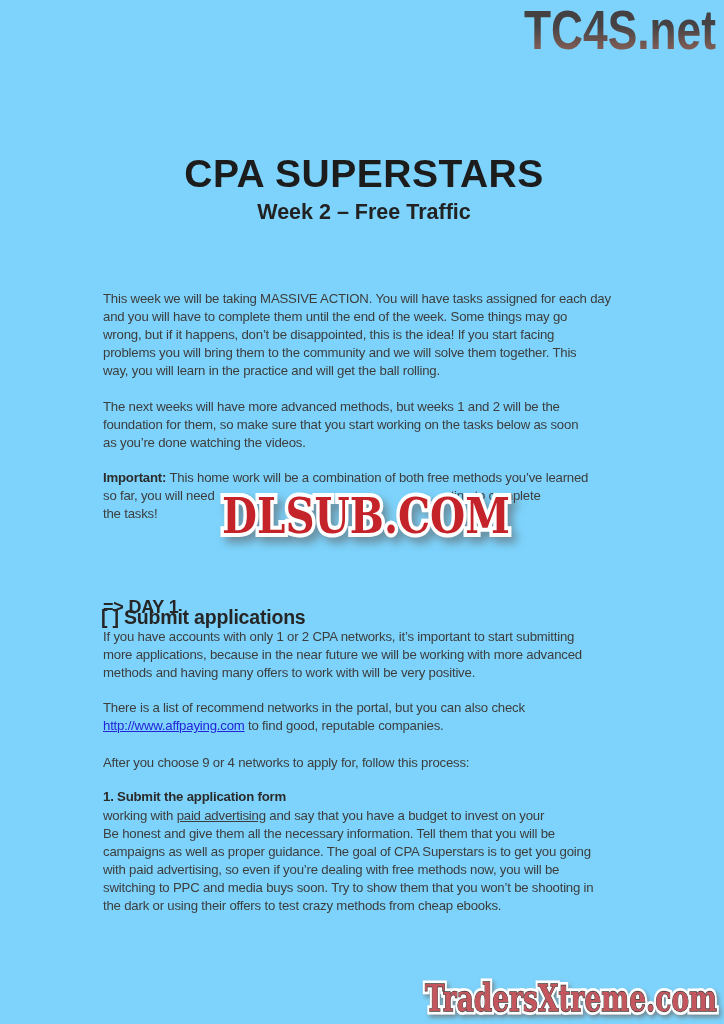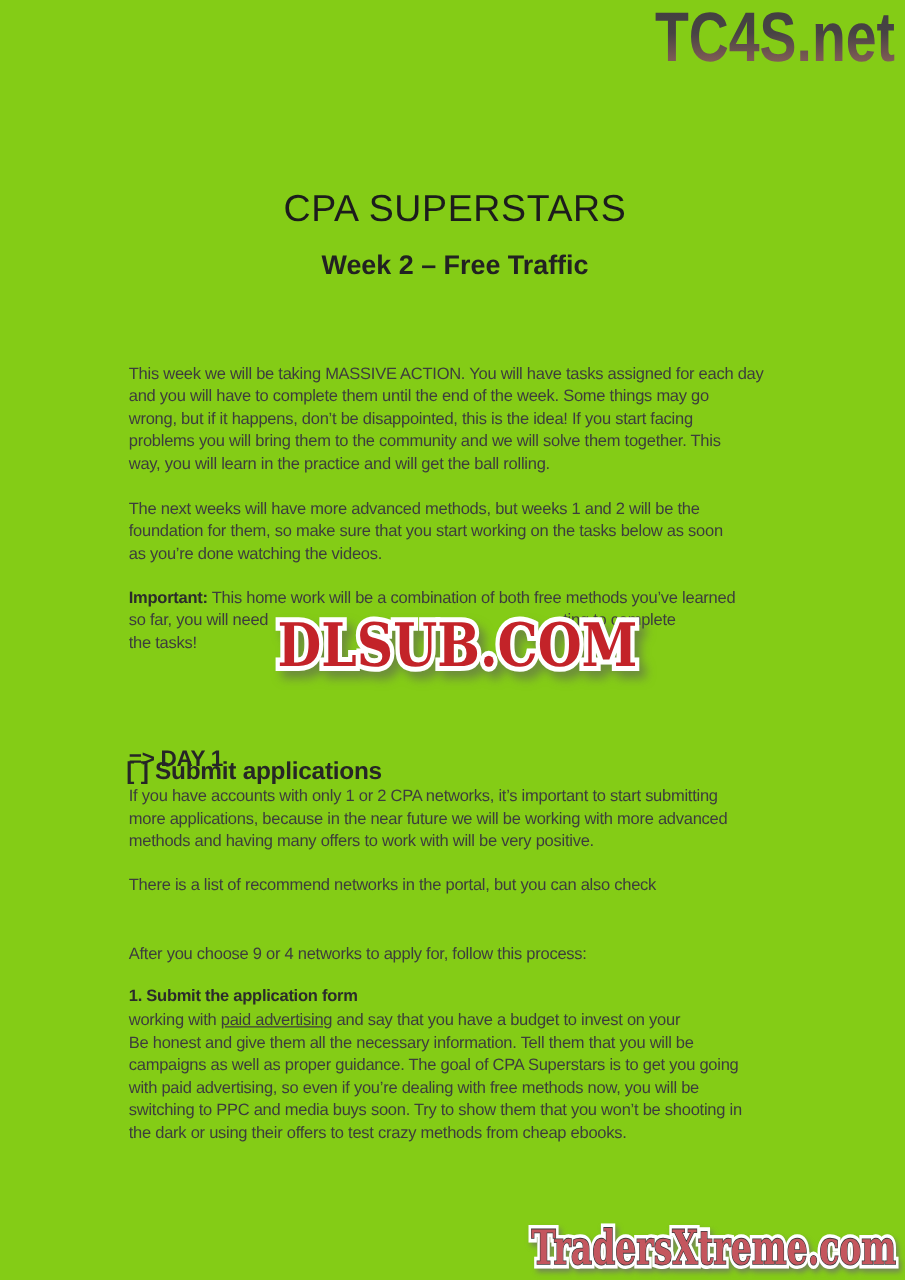--- a/index.html
+++ b/index.html
@@ -1,25 +1,25 @@
 <!DOCTYPE html>
 <html><head>
 <meta charset="utf-8">
 <style>
   html,body{margin:0;padding:0;background:#fff;}
   .page{
-    position:relative;width:724px;height:1024px;background:#84cc16;
+    position:relative;width:724px;height:1024px;background:#7dd3fc;
     font-family:"Liberation Sans",sans-serif;overflow:hidden;
   }
   
   .tc4s-svg{position:absolute;top:3px;right:4px;}
   
   .title{
     position:absolute;left:103px;top:126px;width:522px;height:44px;
-    text-align:center;font-size:30px;font-weight:normal;color:#1c1c1c;
+    text-align:center;font-size:39px;font-weight:bold;color:#1c1c1c;
     line-height:44px;letter-spacing:0.5px;
   }
   .subtitle{
     position:absolute;left:103px;top:197px;width:522px;text-align:center;
     font-size:21.5px;font-weight:bold;color:#222;line-height:30px;
   }
   .para{
     position:absolute;left:103px;width:522px;color:#3d3d3d;
     font-size:13.2px;line-height:18px;letter-spacing:-0.2px;
   }
@@ -116,20 +116,21 @@
   <div class="h-task">[  ] Submit applications</div>
 
   <div class="para" style="top:628px">
     <span class="line">If you have accounts with only 1 or 2 CPA networks, it’s important to start submitting</span>
     <span class="line">more applications, because in the near future we will be working with more advanced</span>
     <span class="line">methods and having many offers to work with will be very positive.</span>
   </div>
 
   <div class="para" style="top:699px">
     <span class="line">There is a list of recommend networks in the portal, but you can also check</span>
+    <span class="line"><a class="link">http://www.affpaying.com</a><span> to find good, reputable companies.</span></span>
   </div>
 
   <div class="para" style="top:754px">
     <span class="line">After you choose 9 or 4 networks to apply for, follow this process:</span>
   </div>
 
   <div class="h-step">1. Submit the application form</div>
 
   <div class="para" style="top:807px">
     <span class="line"><span>working with </span><span class="u">paid advertising</span><span> and say that you have a budget to invest on your</span></span>

